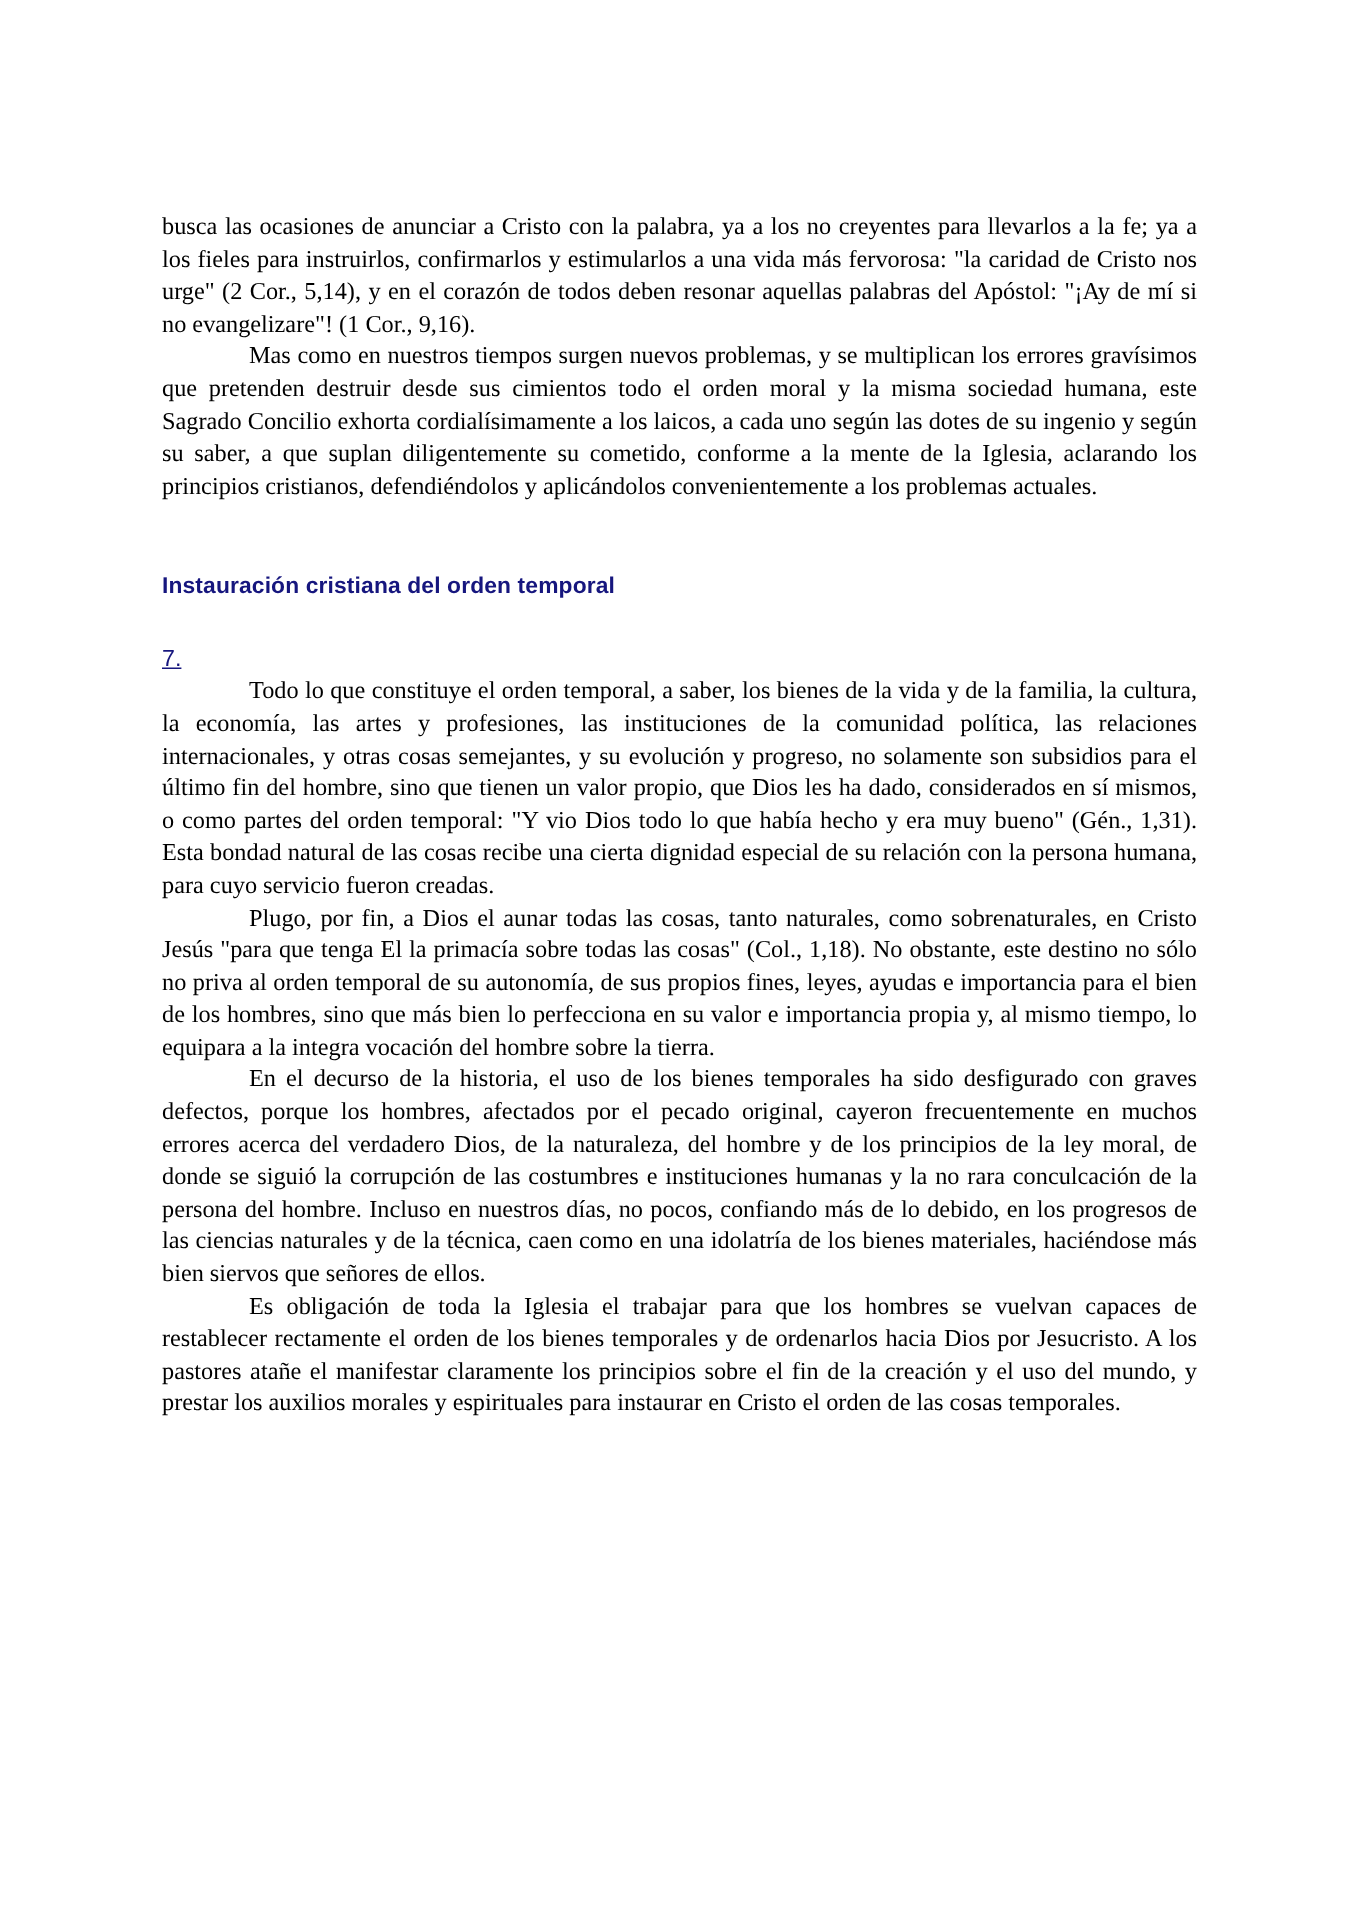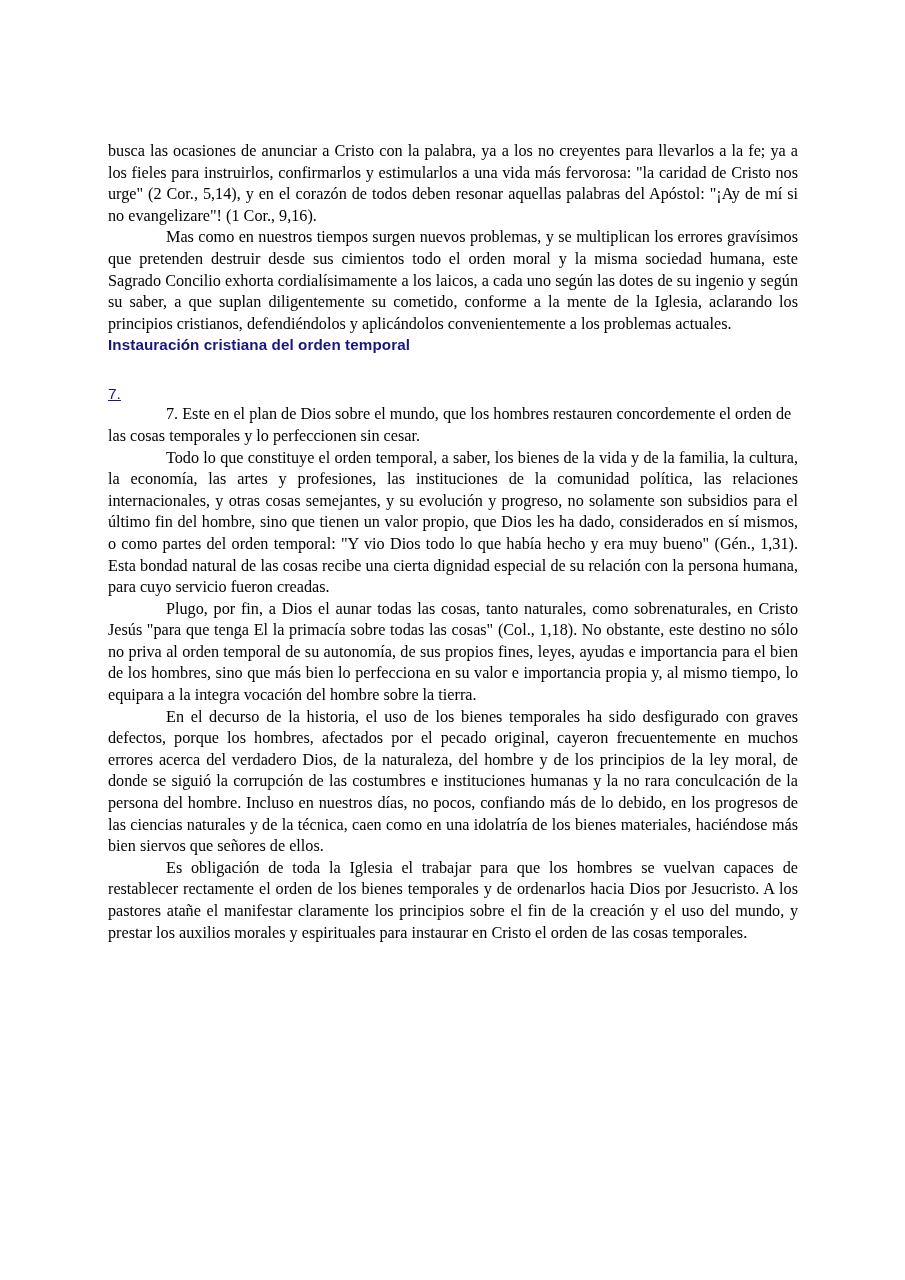--- a/index.html
+++ b/index.html
@@ -47,20 +47,21 @@
   .section-heading {
     margin: 0;
     font-family: "Liberation Sans", "DejaVu Sans", sans-serif;
     font-weight: bold;
     font-size: 15.2px;
     line-height: 20px;
     color: #16167e;
     letter-spacing: 0.1px;
   }
   .heading-block {
+    margin-top: 46px;
   }
   .section-number-block {
     margin-top: 29px;
   }
   .section-number {
     font-family: "Liberation Sans", "DejaVu Sans", sans-serif;
     font-weight: normal;
     font-size: 15.5px;
     line-height: 20px;
     color: #16167e;
@@ -82,21 +83,20 @@
     <p class="body-text indent">Mas como en nuestros tiempos surgen nuevos problemas, y se multiplican los errores gravísimos que pretenden destruir desde sus cimientos todo el orden moral y la misma sociedad humana, este Sagrado Concilio exhorta cordialísimamente a los laicos, a cada uno según las dotes de su ingenio y según su saber, a que suplan diligentemente su cometido, conforme a la mente de la Iglesia, aclarando los principios cristianos, defendiéndolos y aplicándolos convenientemente a los problemas actuales.</p>
 
     <div class="heading-block">
       <h2 class="section-heading">Instauración cristiana del orden temporal</h2>
     </div>
 
     <div class="section-number-block">
       <a class="section-number">7.</a>
     </div>
 
-    <p class="body-text noj indent para-gap-after-number">7. Este en el plan de Dios sobre el mundo, que los hombres restauren concordemente el orden de las cosas temporales y lo perfeccionen sin cesar.</p>
 
     <p class="body-text indent">Todo lo que constituye el orden temporal, a saber, los bienes de la vida y de la familia, la cultura, la economía, las artes y profesiones, las instituciones de la comunidad política, las relaciones internacionales, y otras cosas semejantes, y su evolución y progreso, no solamente son subsidios para el último fin del hombre, sino que tienen un valor propio, que Dios les ha dado, considerados en sí mismos, o como partes del orden temporal: "Y vio Dios todo lo que había hecho y era muy bueno" (Gén., 1,31). Esta bondad natural de las cosas recibe una cierta dignidad especial de su relación con la persona humana, para cuyo servicio fueron creadas.</p>
 
     <p class="body-text indent">Plugo, por fin, a Dios el aunar todas las cosas, tanto naturales, como sobrenaturales, en Cristo Jesús "para que tenga El la primacía sobre todas las cosas" (Col., 1,18). No obstante, este destino no sólo no priva al orden temporal de su autonomía, de sus propios fines, leyes, ayudas e importancia para el bien de los hombres, sino que más bien lo perfecciona en su valor e importancia propia y, al mismo tiempo, lo equipara a la integra vocación del hombre sobre la tierra.</p>
 
     <p class="body-text indent">En el decurso de la historia, el uso de los bienes temporales ha sido desfigurado con graves defectos, porque los hombres, afectados por el pecado original, cayeron frecuentemente en muchos errores acerca del verdadero Dios, de la naturaleza, del hombre y de los principios de la ley moral, de donde se siguió la corrupción de las costumbres e instituciones humanas y la no rara conculcación de la persona del hombre. Incluso en nuestros días, no pocos, confiando más de lo debido, en los progresos de las ciencias naturales y de la técnica, caen como en una idolatría de los bienes materiales, haciéndose más bien siervos que señores de ellos.</p>
 
     <p class="body-text indent">Es obligación de toda la Iglesia el trabajar para que los hombres se vuelvan capaces de restablecer rectamente el orden de los bienes temporales y de ordenarlos hacia Dios por Jesucristo. A los pastores atañe el manifestar claramente los principios sobre el fin de la creación y el uso del mundo, y prestar los auxilios morales y espirituales para instaurar en Cristo el orden de las cosas temporales.</p>
 
 

